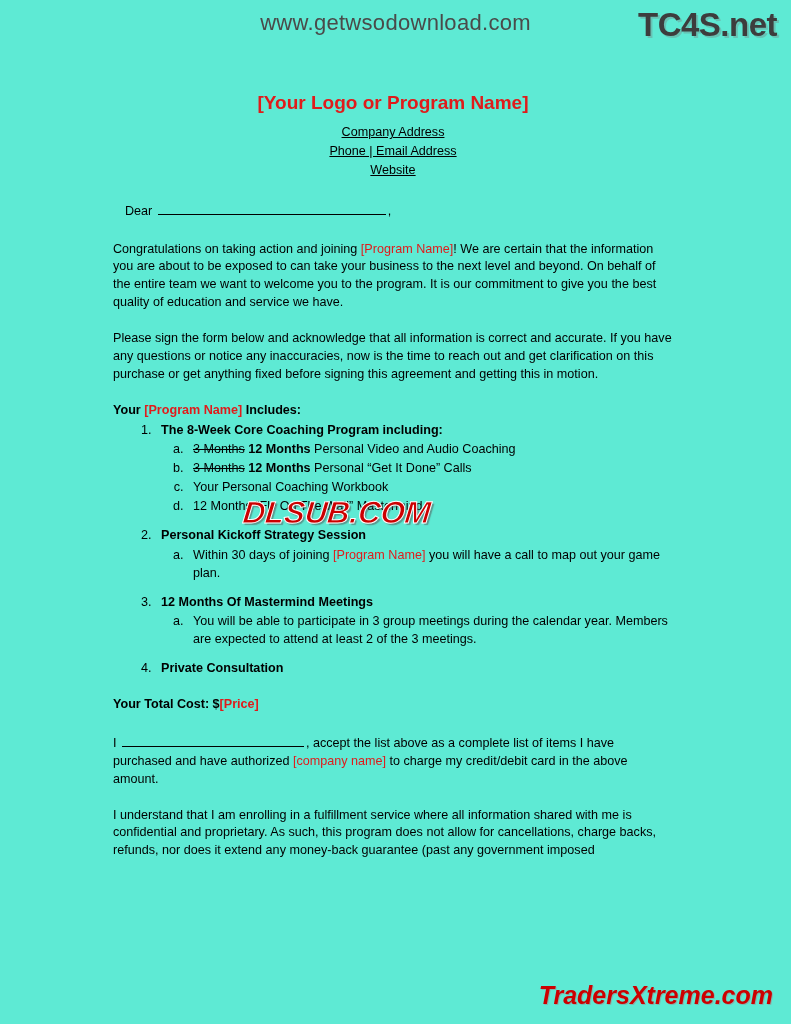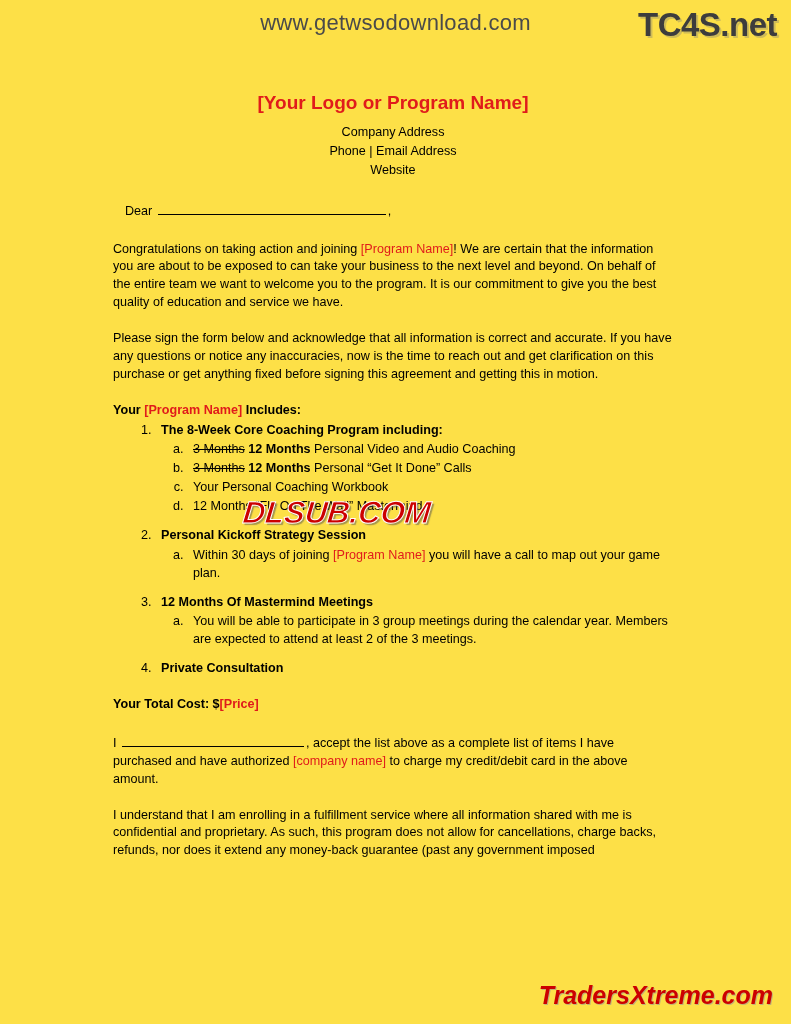--- a/index.html
+++ b/index.html
@@ -11,21 +11,21 @@
     width: 791px;
     height: 1024px;
     position: relative;
     font-family: "Liberation Sans", sans-serif;
     color: #000000;
     overflow: hidden;
   }
   .page {
     position: absolute;
     inset: 0;
-    background: #fde047;
+    background: #5eead4;
   }
 
   
   .wm-top-url {
     position: absolute;
     top: 10px;
     left: 0;
     width: 791px;
     text-align: center;
     font-size: 22px;
@@ -82,21 +82,21 @@
     font-size: 19px;
     font-weight: bold;
     margin: 18px 0 6px 0;
   }
   .company-block {
     text-align: center;
     font-size: 12.6px;
     line-height: 1.5;
     margin-bottom: 22px;
   }
-  .company-block div { margin: 0; }
+  .company-block div { margin: 0; text-decoration: underline; }
 
   .dear {
     margin: 10px 0 20px 12px;
   }
   .blank-line {
     display: inline-block;
     border-bottom: 1px solid #000;
     width: 228px;
     height: 12px;
     margin: 0 2px;

